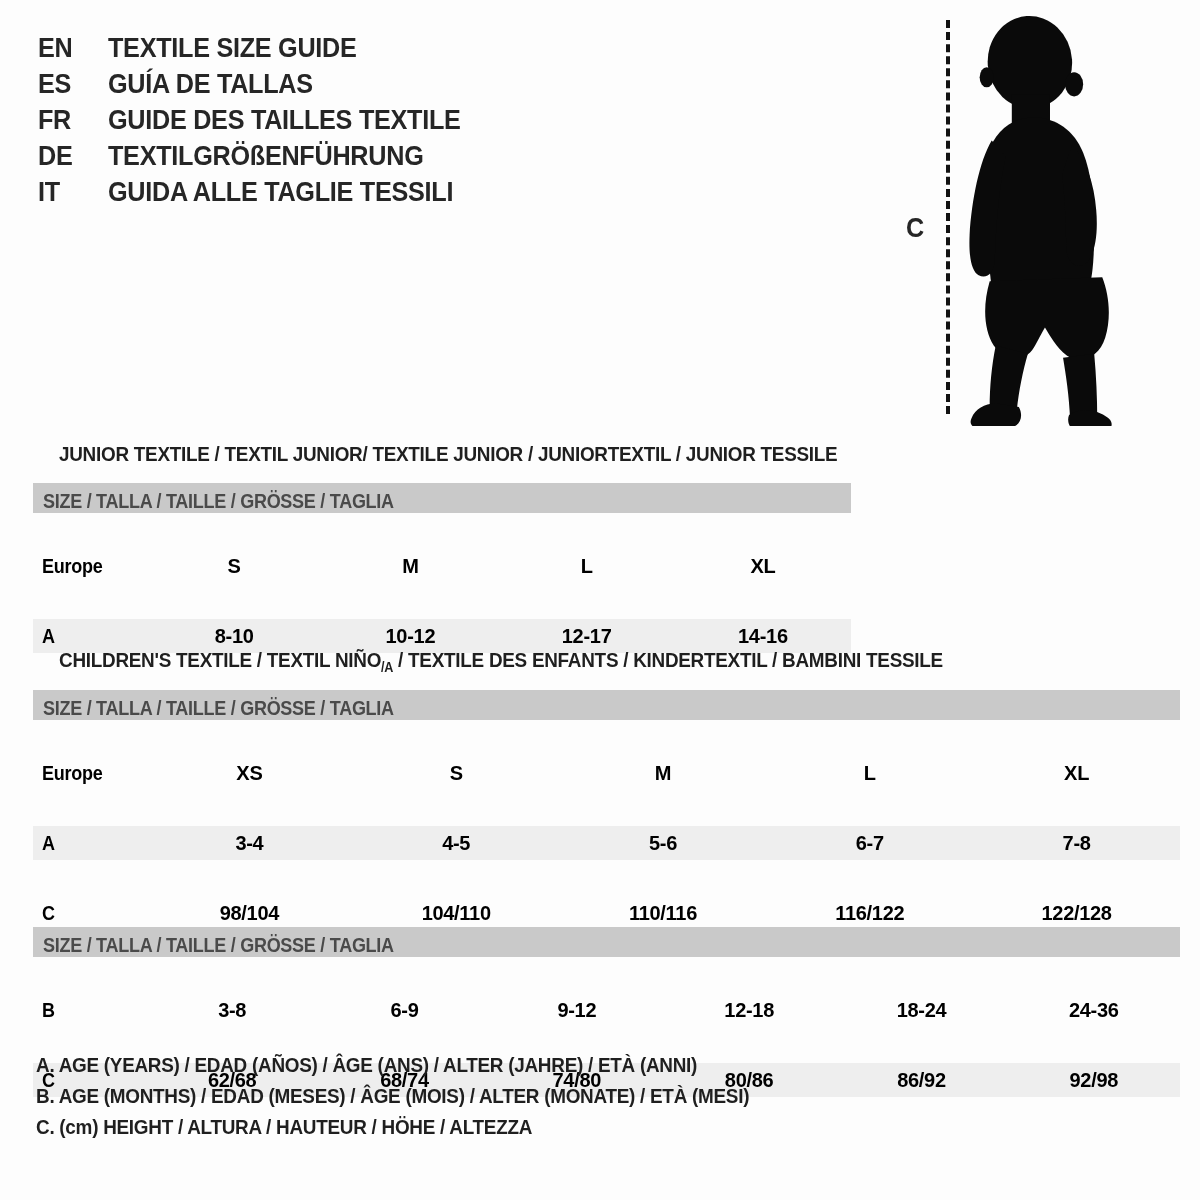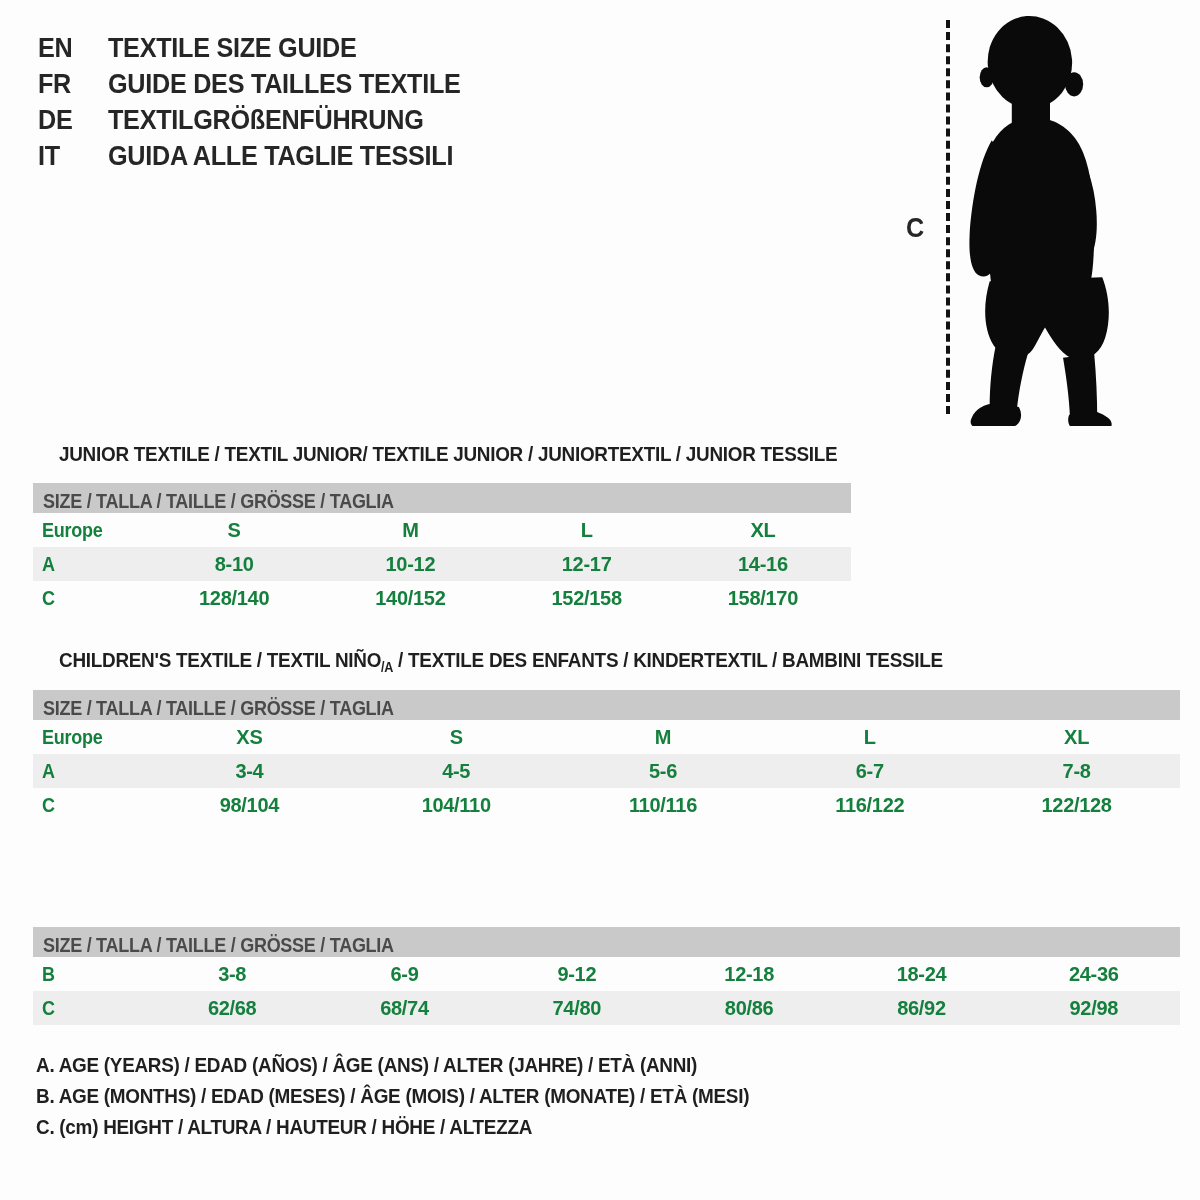--- a/index.html
+++ b/index.html
@@ -27,41 +27,45 @@
   .sec-heading{position:absolute;left:34px;font-size:21px;font-weight:700;color:#1f1f1f;
                line-height:36px;white-space:nowrap;margin-left:25px;}
   .sub{font-size:14px;vertical-align:-5px;}
 
   
   .size-table{position:absolute;left:33px;}
   .thead{height:30px;background:#c9c9c9;display:flex;align-items:flex-end;padding-left:10px;
          box-sizing:border-box;}
   .thead .cond{font-size:20px;color:#4a4a4a;}
   .trow{height:34px;display:flex;align-items:center;font-size:20px;font-weight:700;
-        color:#15803d;letter-spacing:-0.3px;}
+        color:#000000;letter-spacing:-0.3px;margin-top:36px;}
   .trow.shaded{background:#eeeeee;}
   .tlabel{width:113px;padding-left:10px;box-sizing:border-box;}
   .tcell{flex:1 1 0;text-align:center;}
 
   .w-junior{width:818px;}
   .w-wide{width:1147px;}
 
   
   .legend{position:absolute;left:36px;top:1049px;}
   .legend-line{font-size:21px;font-weight:700;line-height:31px;color:#1f1f1f;white-space:nowrap;}
 </style>
 </head>
 <body>
 
 <div id="canvas">
 
   <div class="lang-block">
     <div class="lang-row">
       <span class="lang-code cond">EN</span>
       <span class="lang-title cond">TEXTILE SIZE GUIDE</span>
+    </div>
+    <div class="lang-row">
+      <span class="lang-code cond">ES</span>
+      <span class="lang-title cond">GUÍA DE TALLAS</span>
     </div>
     <div class="lang-row">
       <span class="lang-code cond">FR</span>
       <span class="lang-title cond">GUIDE DES TAILLES TEXTILE</span>
     </div>
     <div class="lang-row">
       <span class="lang-code cond">DE</span>
       <span class="lang-title cond">TEXTILGRÖßENFÜHRUNG</span>
     </div>
     <div class="lang-row">

